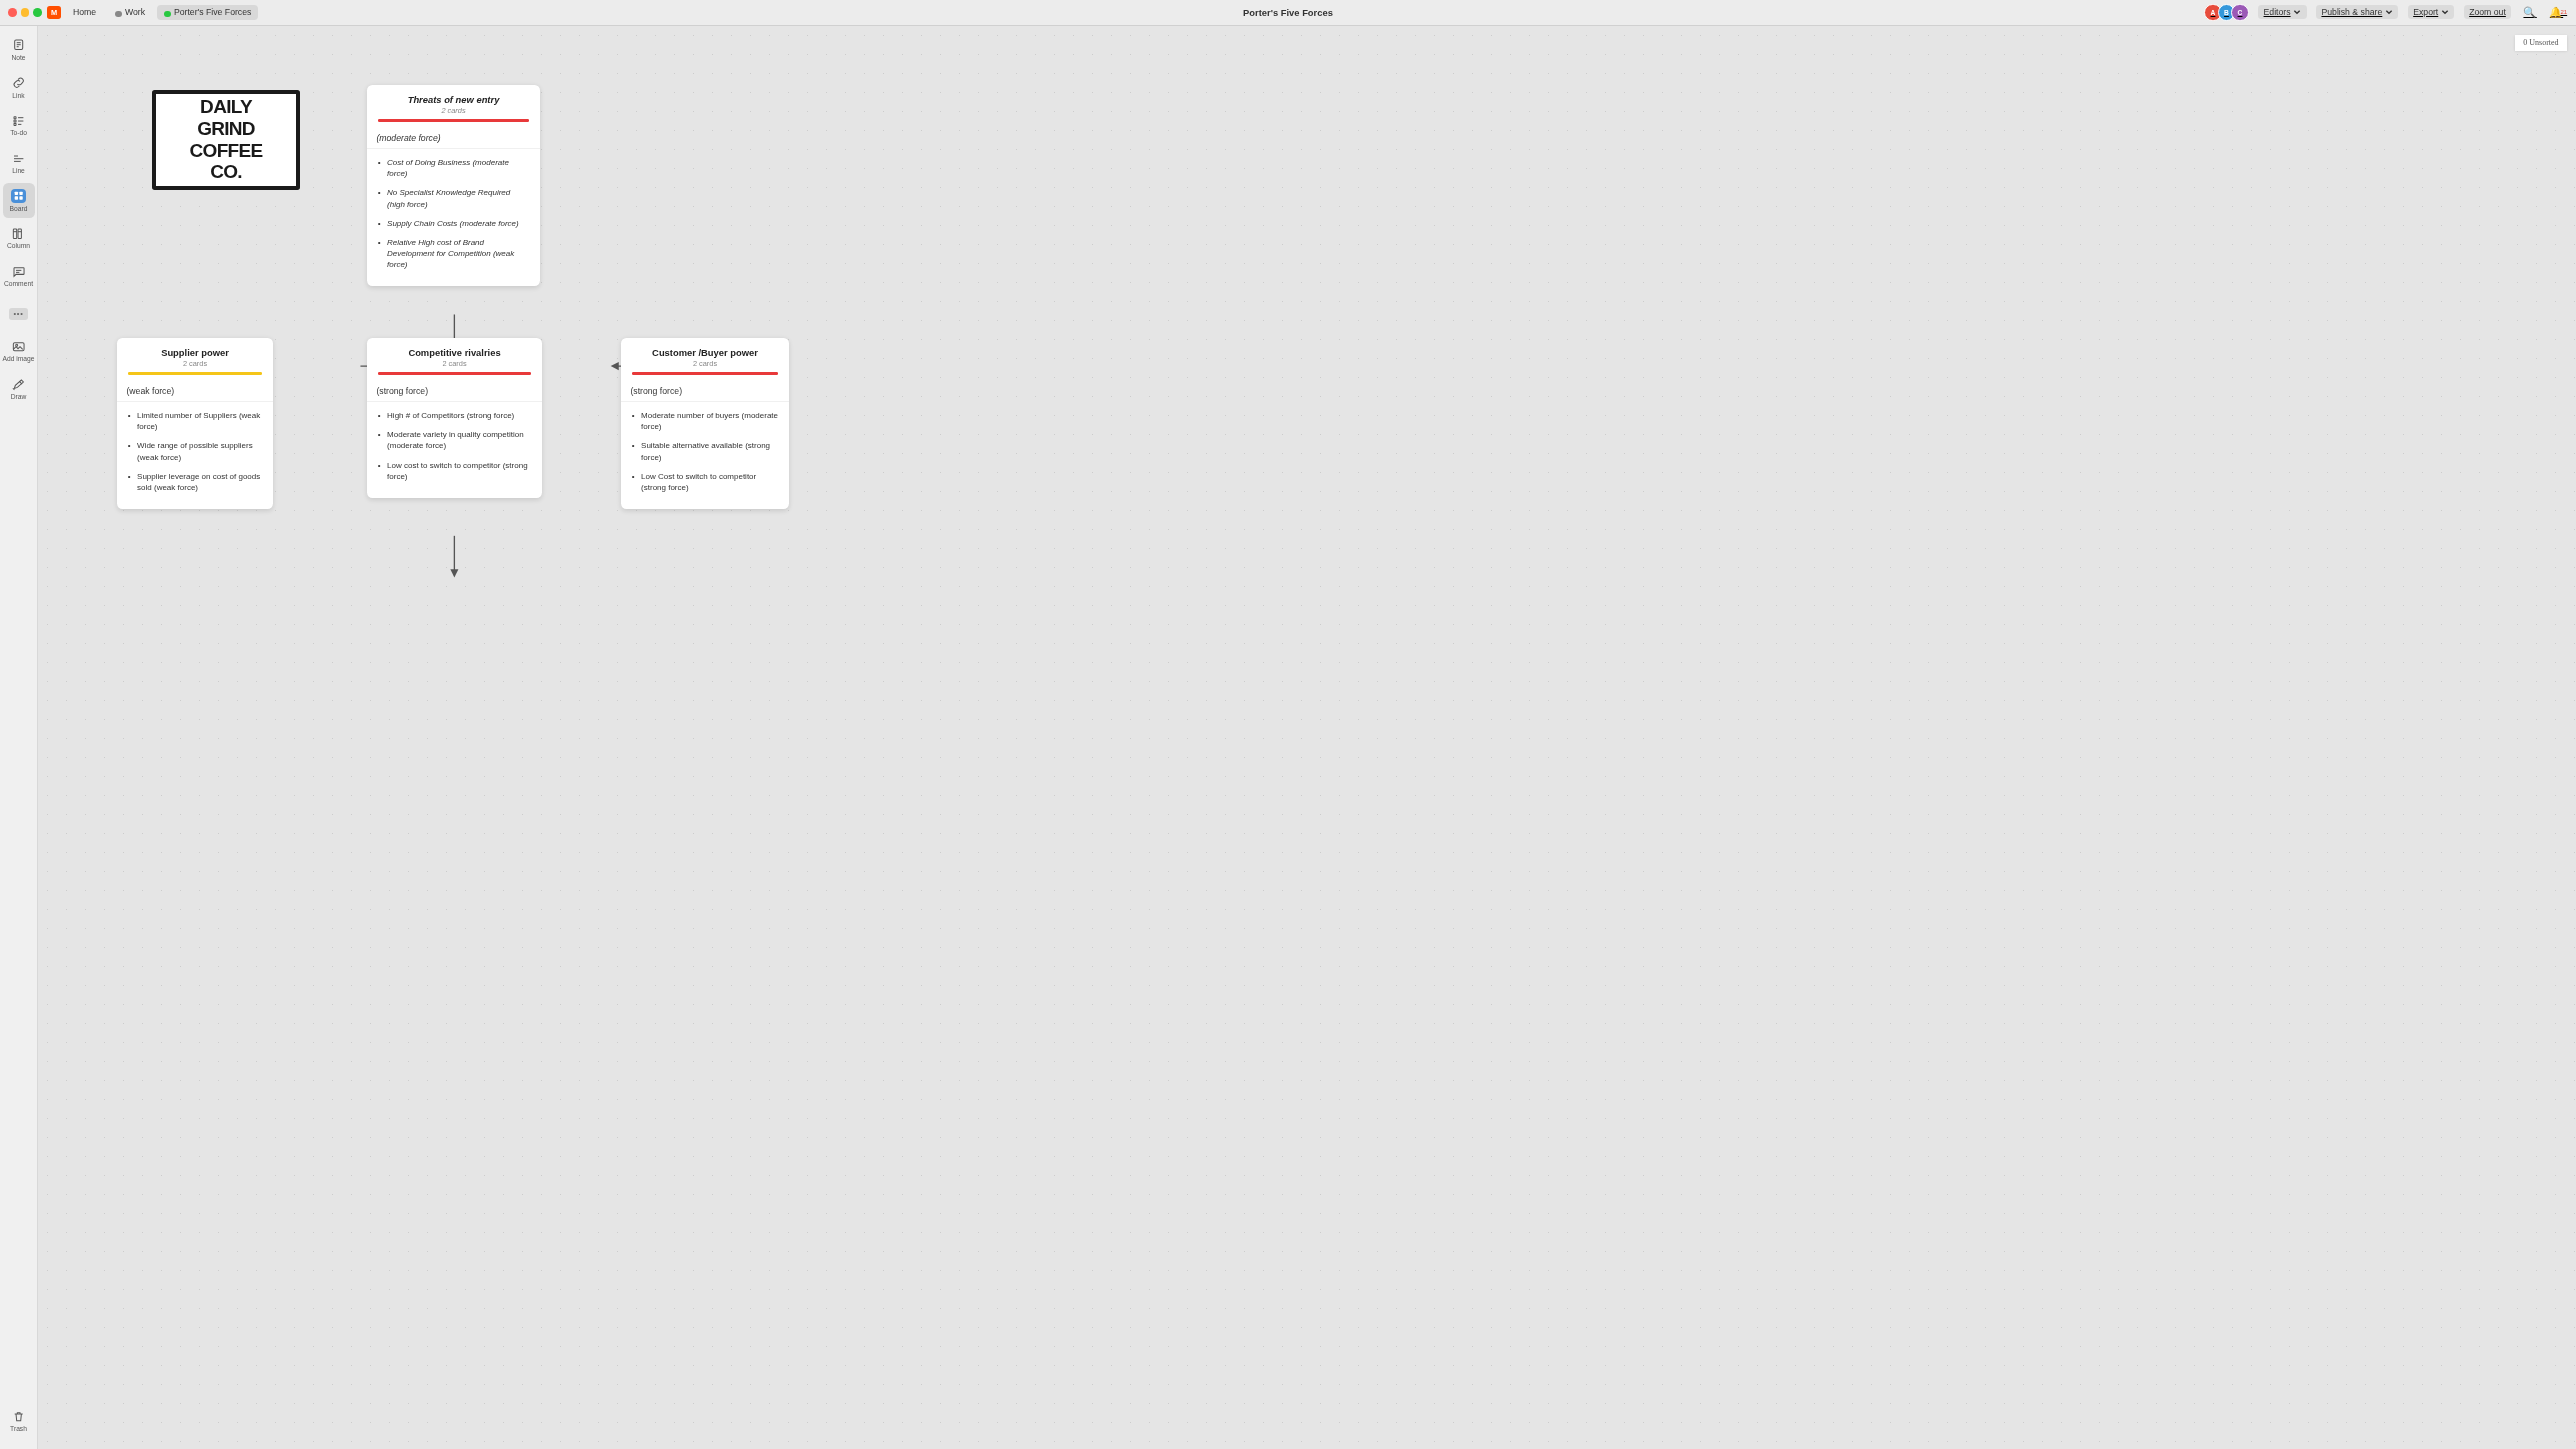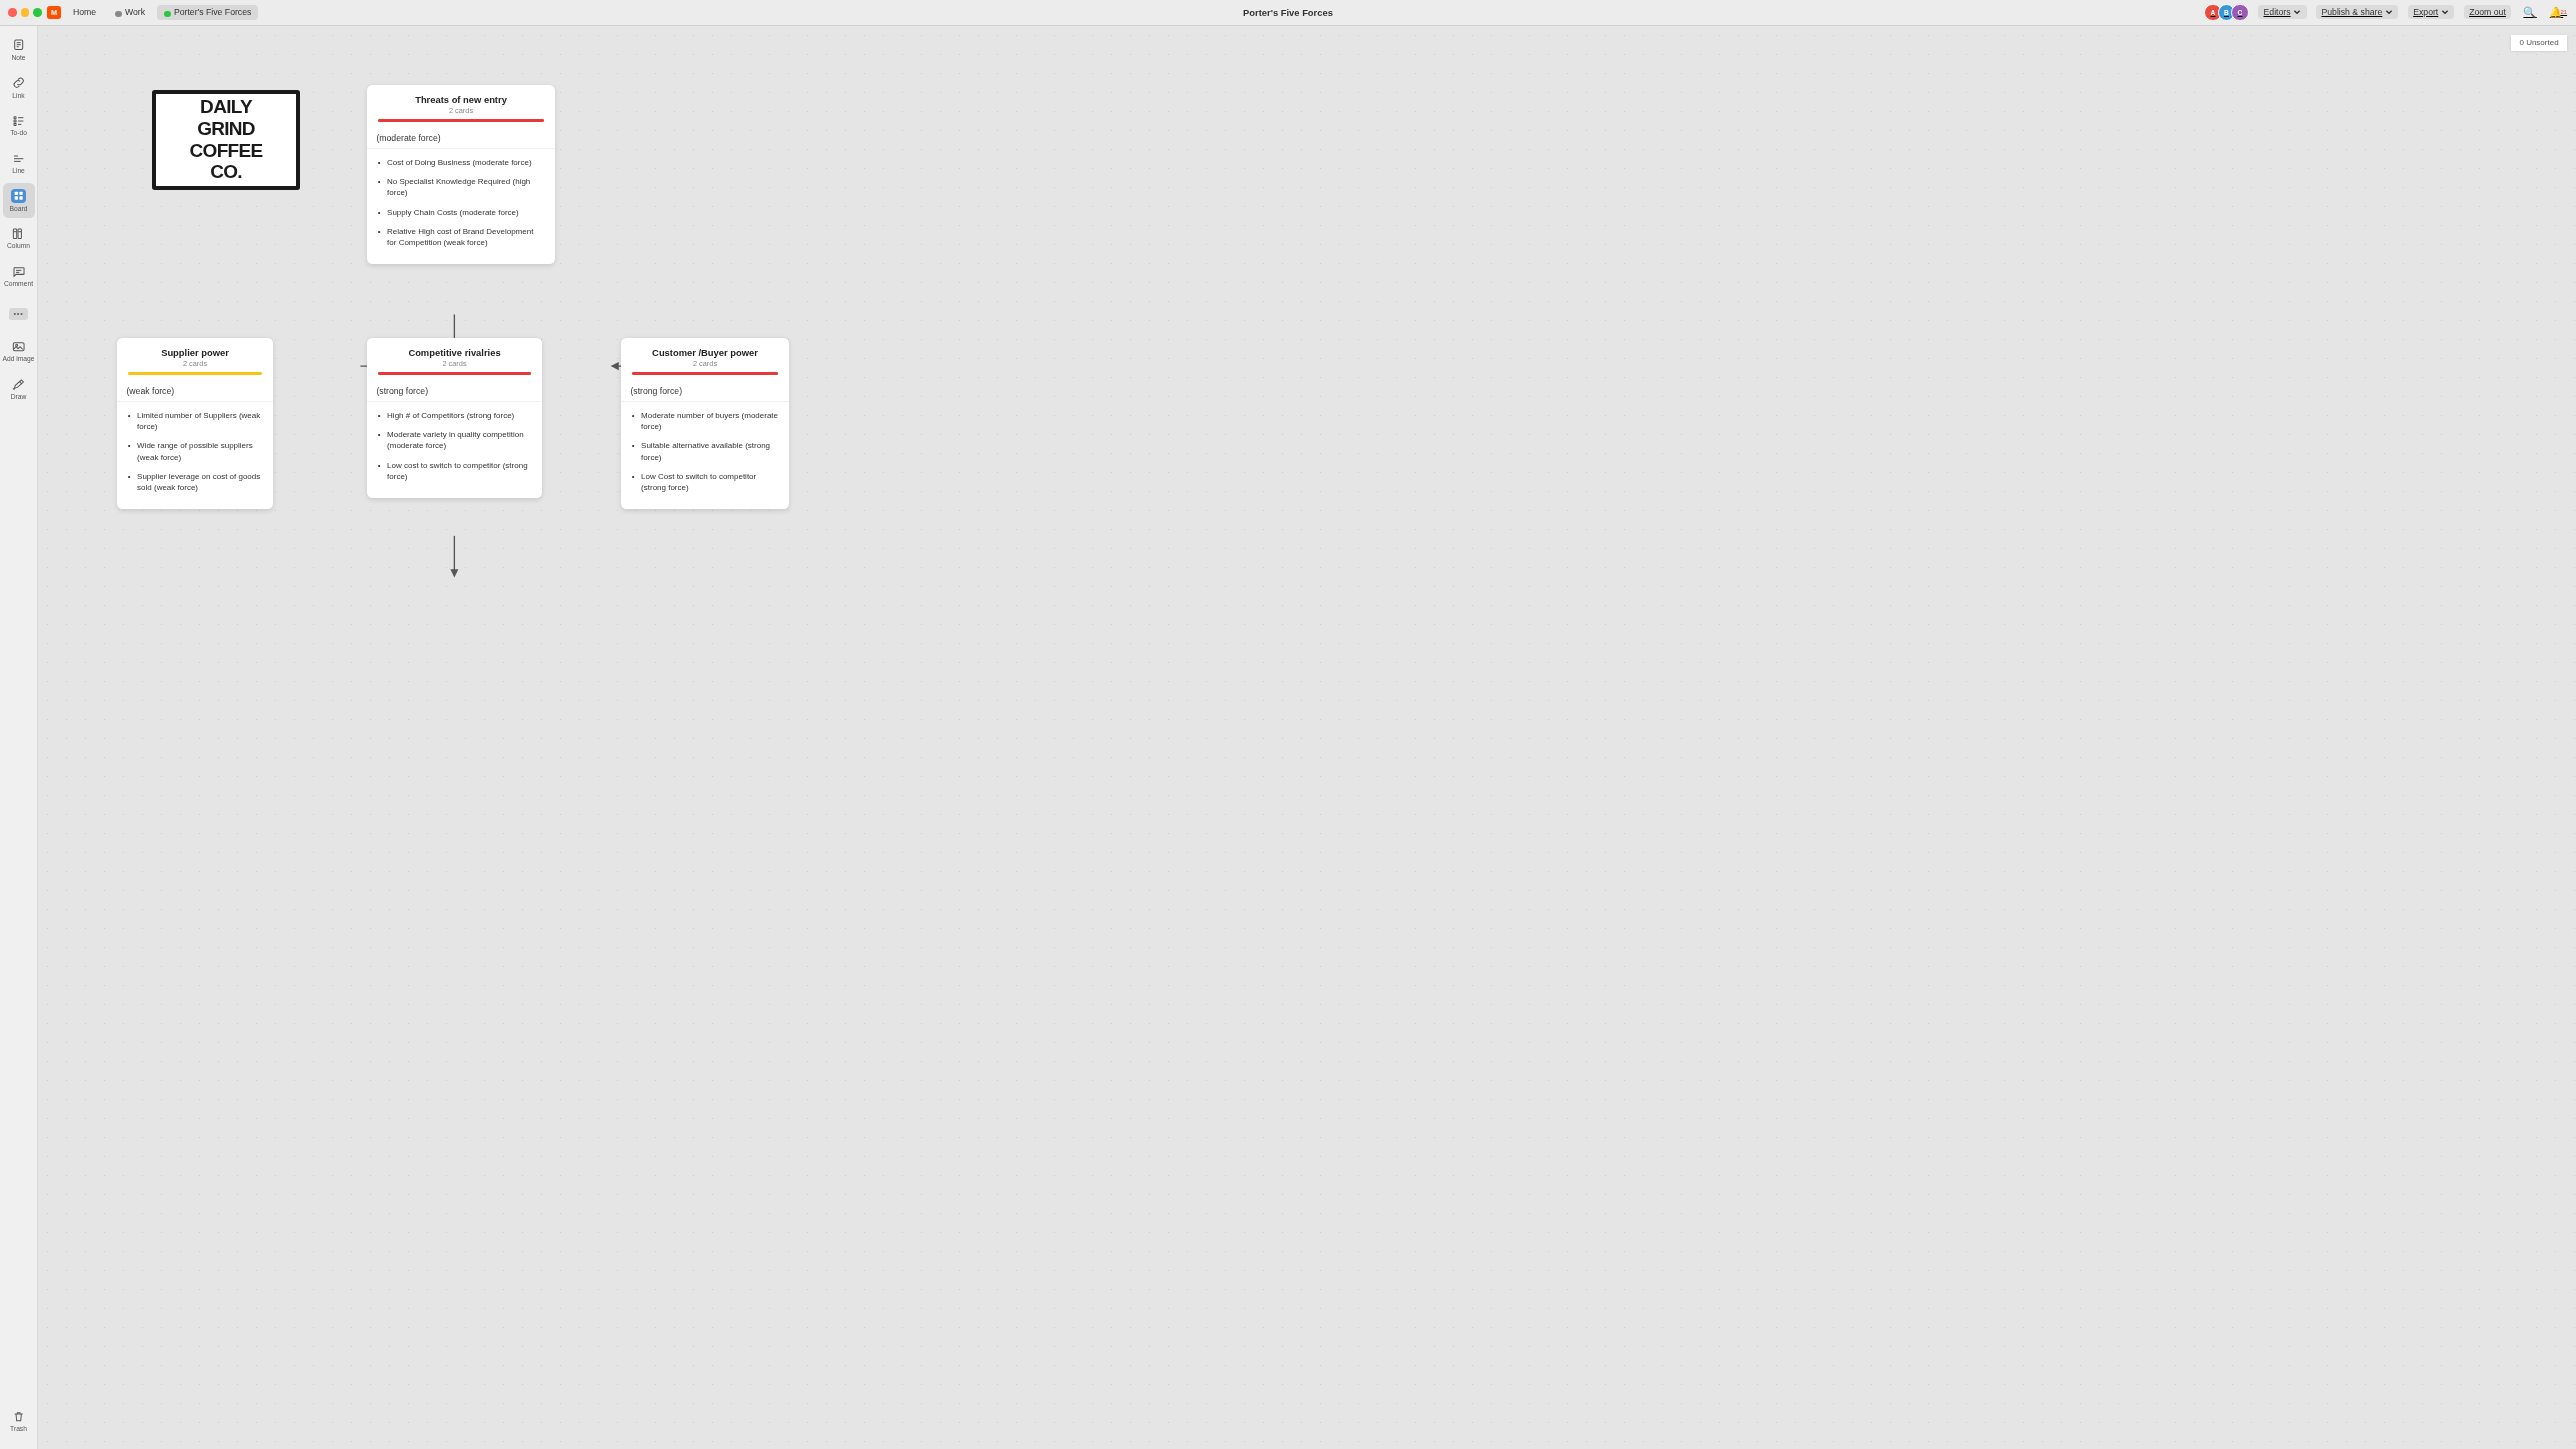--- a/index.html
+++ b/index.html
@@ -168,20 +168,21 @@
     
     .unsorted-btn {
       position: absolute;
       top: 9.4px; right: 9.4px;
       background: white;
       border-radius: 0;
       padding: 3.4px 8px;
       font-size: 8px; color: #555;
       box-shadow: 0 0.7px 2.7px rgba(0,0,0,0.15);
       cursor: pointer;
+      font-family: Liberation Serif, serif;
     }
 
     
     .card {
       background: white;
       border-radius: 5.4px;
       box-shadow: 0 1.3px 5.4px rgba(0,0,0,0.12);
       position: absolute;
     }
 
@@ -457,21 +458,21 @@
 
     <div class="logo-card" style="left: 114px; top: 64px; width: 148px; height: 100px;">
       <div class="logo-text">
         <span>DAILY</span><br>
         <span>GRIND</span><br>
         <span>COFFEE</span><br>
         <span>CO.</span>
       </div>
     </div>
 
-    <div class="card" style="left: 329px; top: 59px; width: 188px;">
+    <div class="card" style="left: 329px; top: 59px; width: 173px; font-style: italic;">
       <div class="card-header">
         <div class="card-title">Threats of new entry</div>
         <div class="card-subtitle">2 cards</div>
         <div class="card-divider red"></div>
       </div>
       <div class="card-force-label">(moderate force)</div>
       <ul class="card-bullets">
         <li><span>Cost of Doing Business (moderate force)</span></li>
         <li><span>No Specialist Knowledge Required (high force)</span></li>
         <li><span>Supply Chain Costs (moderate force)</span></li>

